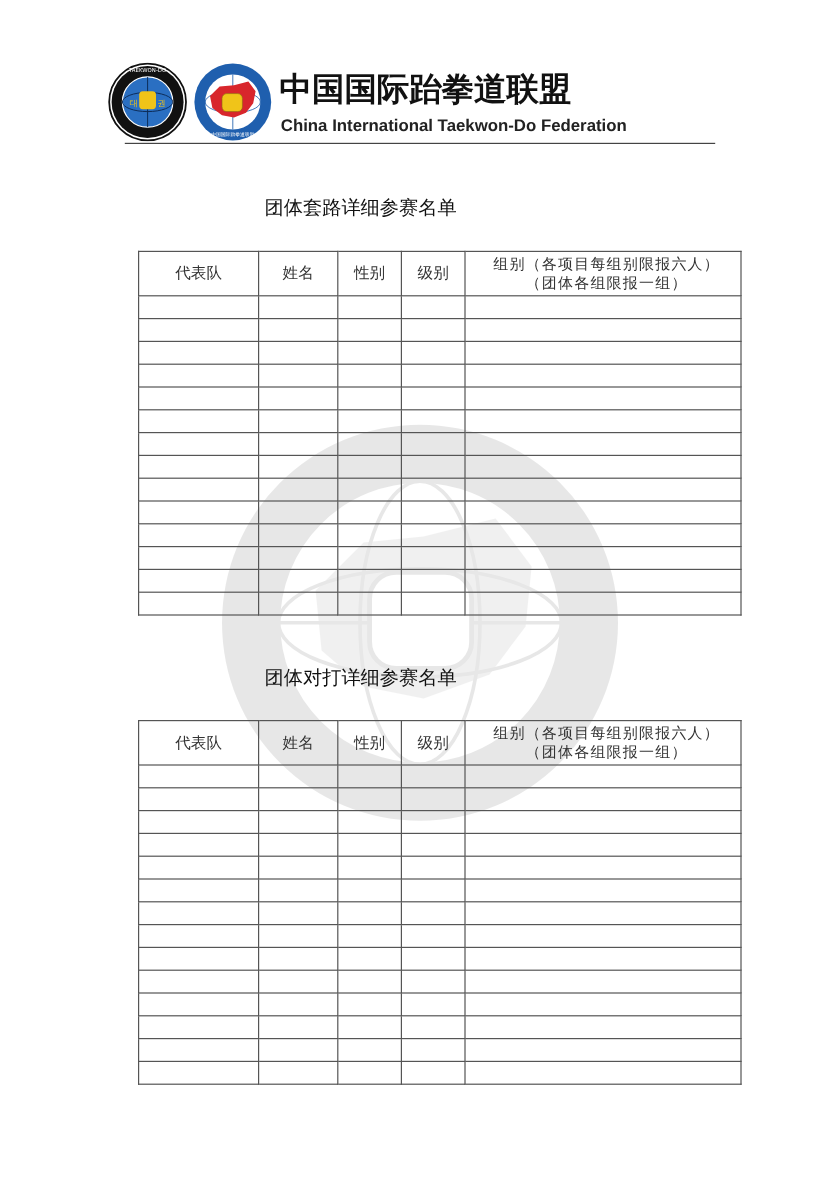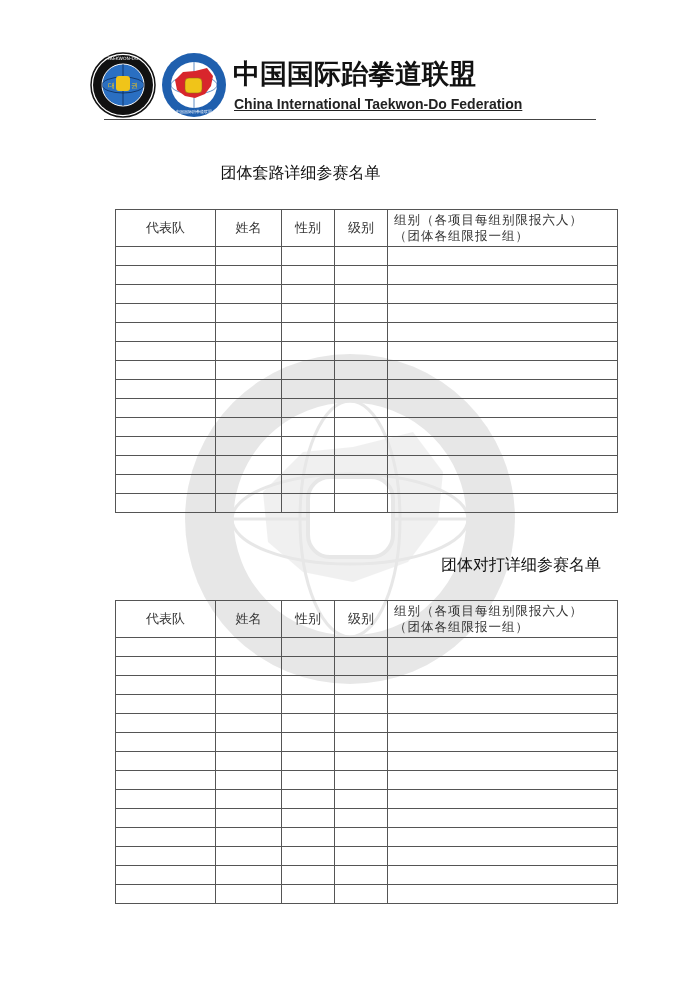--- a/index.html
+++ b/index.html
@@ -1,28 +1,28 @@
 <!DOCTYPE html>
 <html><head>
 <meta charset="utf-8">
 <style>
   html, body { margin:0; padding:0; background:#fff; }
   body { width:700px; height:990px; position:relative; overflow:hidden; font-family:"DejaVu Serif", serif; color:#222; }
   .logo { position:absolute; width:66px; height:66px; }
   .logo svg { width:66px; height:66px; display:block; }
   .org-cn { position:absolute; left:233px; top:56px; font-family:"DejaVu Sans", sans-serif; font-weight:bold; font-size:27px; letter-spacing:0px; color:#111; white-space:nowrap; }
-  .org-en { position:absolute; left:234px; top:96px; font-family:"Liberation Sans", sans-serif; font-weight:bold; font-size:14px; color:#222; white-space:nowrap;text-decoration:underline; }
+  .org-en { position:absolute; left:234px; top:96px; font-family:"Liberation Sans", sans-serif; font-weight:bold; font-size:14px; color:#222; white-space:nowrap; }
   .header-rule { position:absolute; left:104px; top:119px; width:492px; height:0; border-top:1.5px solid #444; }
   .watermark { position:absolute; left:183px; top:352px; width:334px; height:334px; opacity:0.09; pointer-events:none; }
   .watermark svg { width:100%; height:100%; }
   .section-title { position:absolute; left:0; width:601px; text-align:center; font-family:"DejaVu Sans", sans-serif; font-size:16px; color:#111; }
   table.roster { position:absolute; left:115px; width:502px; border-collapse:collapse; table-layout:fixed; }
   table.roster td, table.roster th { border:1px solid #555; padding:0; font-weight:normal; font-size:13px; color:#333; }
   table.roster th { height:36px; text-align:center; vertical-align:middle; }
-  table.roster th.group { text-align:left; font-size:12.5px; line-height:16px; padding-left:6px; letter-spacing:1px; }
+  table.roster th.group { text-align:center; font-size:12.5px; line-height:16px; padding-left:6px; letter-spacing:1px; }
   table.roster td { height:18px; }
 </style>
 </head>
 <body>
 
 <div class="logo" style="left:90px;top:52px;">
   <svg viewBox="0 0 66 66">
     <circle cx="33" cy="33" r="32" fill="#fff" stroke="#111" stroke-width="1.5"></circle>
     <circle cx="33" cy="33" r="30" fill="#111"></circle>
     <circle cx="33" cy="33" r="21" fill="#2a6fc2" stroke="#fff" stroke-width="1"></circle>
@@ -179,21 +179,21 @@
       <tr>
         <td></td>
         <td></td>
         <td></td>
         <td></td>
         <td></td>
       </tr>
     </tbody>
 </table>
 
-<div class="section-title" style="top:555px;text-align:right;">团体对打详细参赛名单</div>
+<div class="section-title" style="top:555px;">团体对打详细参赛名单</div>
 <table class="roster" style="top:600px;">
   <colgroup>
       <col style="width:100px">
       <col style="width:66px">
       <col style="width:53px">
       <col style="width:53px">
       <col style="width:230px">
     </colgroup>
   <thead>
     <tr>

